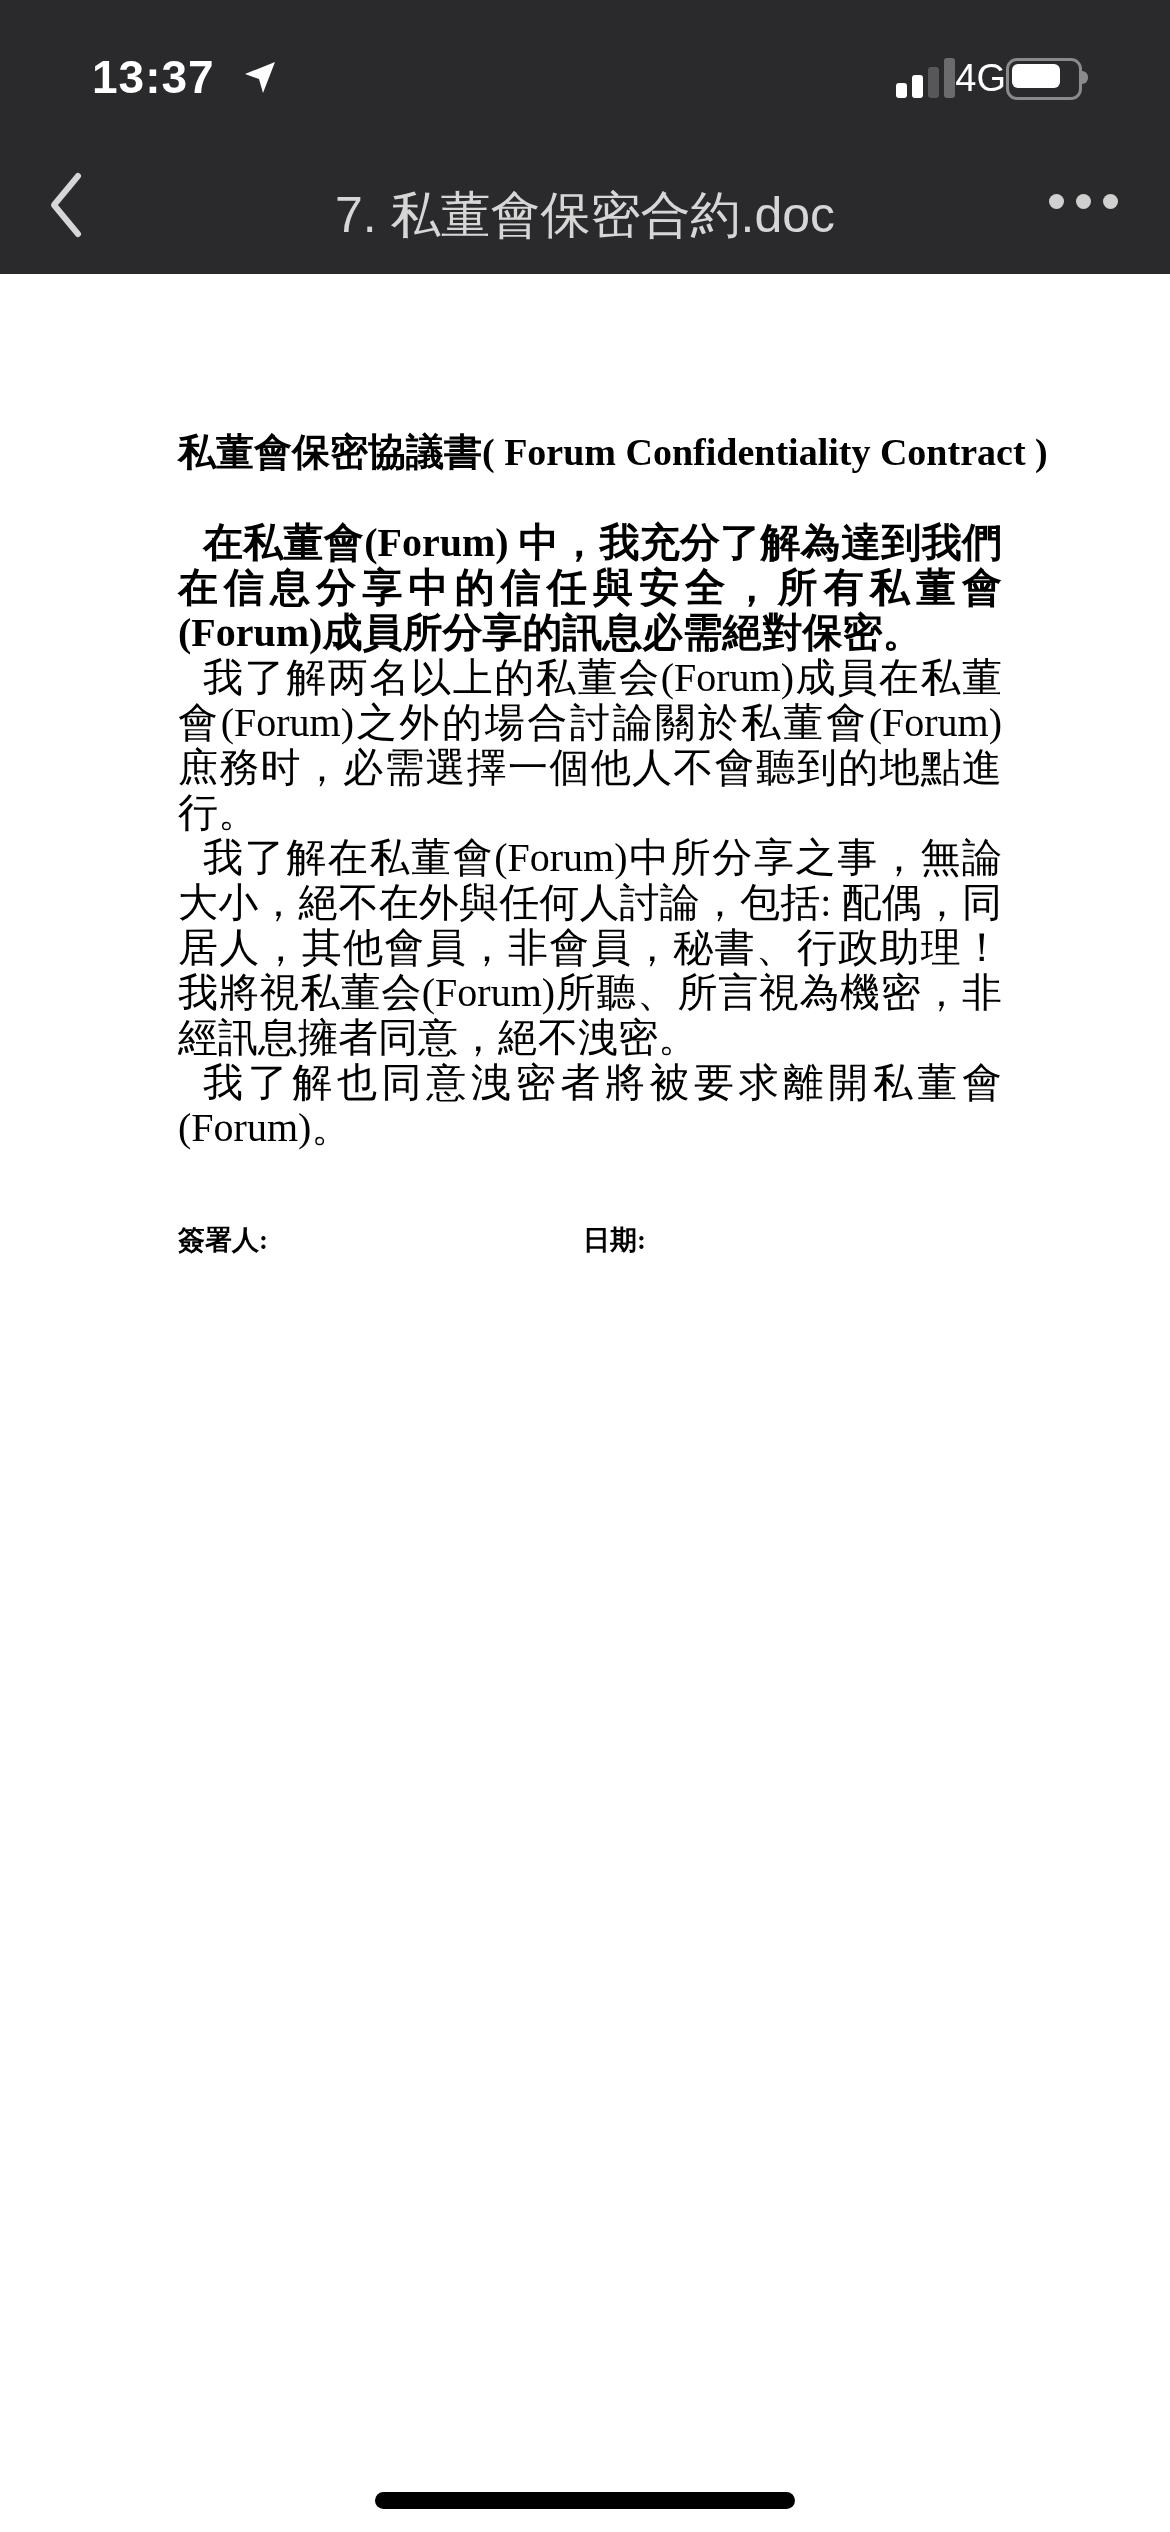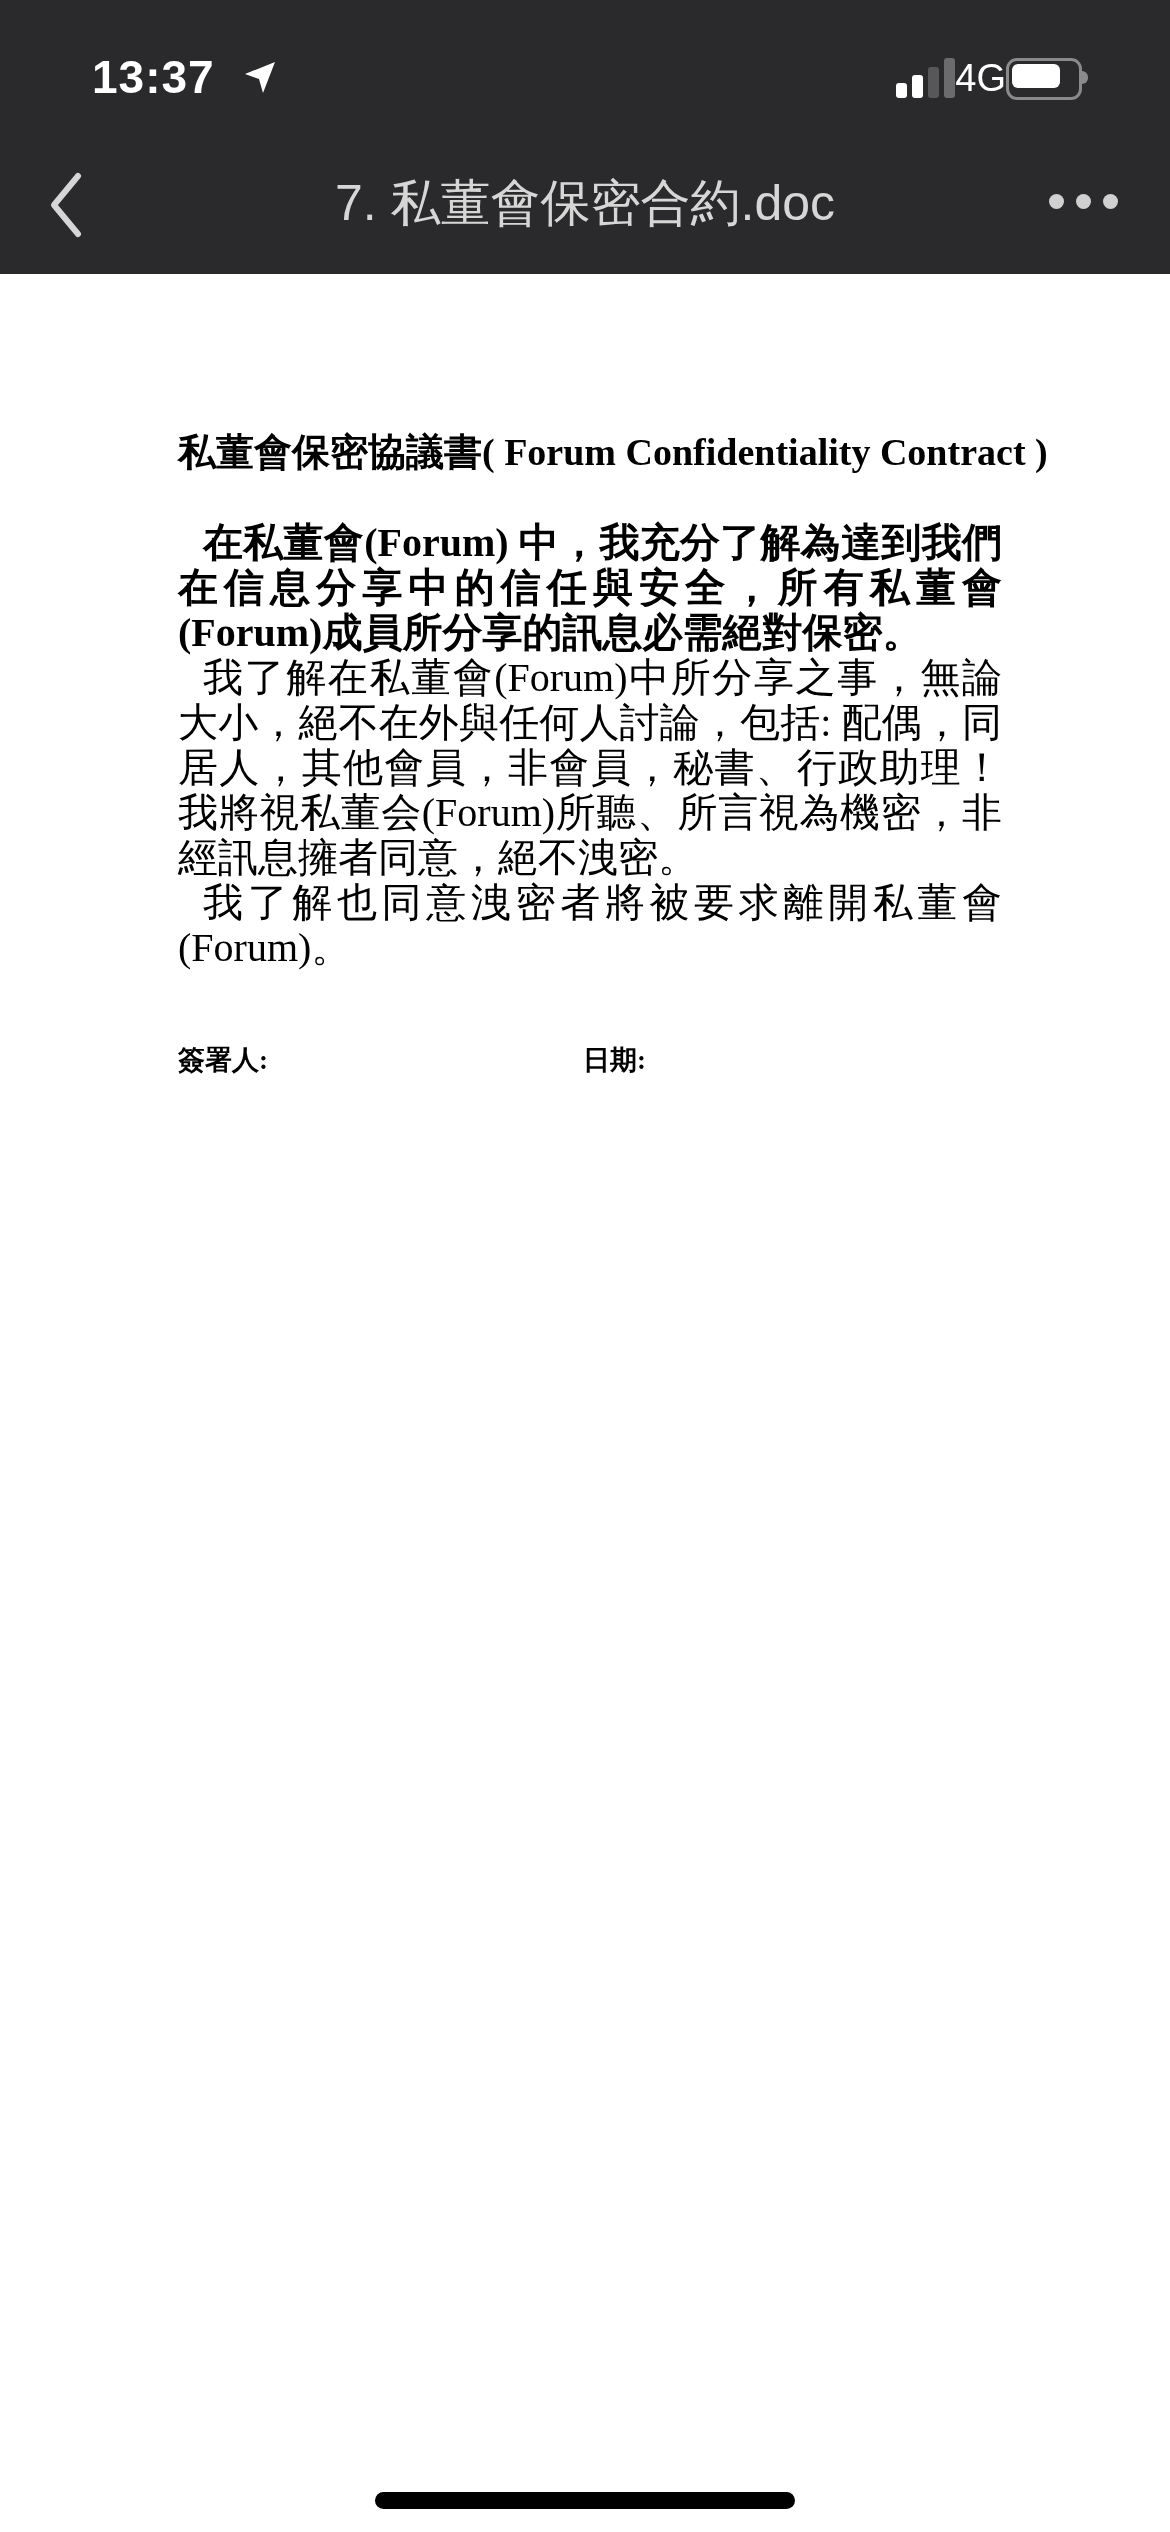--- a/index.html
+++ b/index.html
@@ -37,21 +37,21 @@
     position:absolute;left:3px;top:3px;width:48px;height:24px;border:0;
     background:#ffffff;border-radius:6px;margin:0;
   }
   .batt-nub{
     position:absolute;right:6px;top:15px;width:6px;height:13px;
     background:#8a8a8c;border-radius:0 6px 6px 0;
   }
   .nav-row{position:absolute;top:132px;left:0;width:1170px;height:142px;}
   .back-btn{position:absolute;left:46px;top:38px;width:44px;height:70px;cursor:pointer;}
   .nav-title{
-    position:absolute;left:120px;right:120px;top:24px;text-align:center;
+    position:absolute;left:120px;right:120px;top:36px;text-align:center;
     font-size:50px;color:#d6d6d6;line-height:94px;font-weight:400;
     white-space:nowrap;overflow:hidden;
   }
   .more-btn{
     position:absolute;right:52px;top:62px;display:flex;gap:12px;cursor:pointer;
   }
   .more-btn .dot{width:15px;height:15px;border-radius:50%;background:#d0d0d0;}
   
   .doc{
     position:absolute;top:274px;left:0;width:1170px;bottom:0;background:#ffffff;
@@ -120,20 +120,21 @@
       <span class="dot"></span>
       <span class="dot"></span>
     </div>
   </div>
 
 </div>
 
 <div class="doc">
   <h1 class="doc-title">私董會保密協議書( Forum Confidentiality Contract )</h1>
   <p class="bold">在私董會(Forum) 中，我充分了解為達到我們在信息分享中的信任與安全，所有私董會(Forum)成員所分享的訊息必需絕對保密。</p>
+  <p>我了解两名以上的私董会(Forum)成員在私董會(Forum)之外的場合討論關於私董會(Forum)庶務时，必需選擇一個他人不會聽到的地點進行。</p>
   <p>我了解在私董會(Forum)中所分享之事，無論大小，絕不在外與任何人討論，包括: 配偶，同居人，其他會員，非會員，秘書、行政助理！我將視私董会(Forum)所聽、所言視為機密，非經訊息擁者同意，絕不洩密。</p>
   <p>我了解也同意洩密者將被要求離開私董會(Forum)。</p>
   <div class="sig-row">
     <span class="sig-label">簽署人:</span><span>日期:</span>
   </div>
 </div>
 
 <div class="home-indicator"></div>
 
 </body></html>

